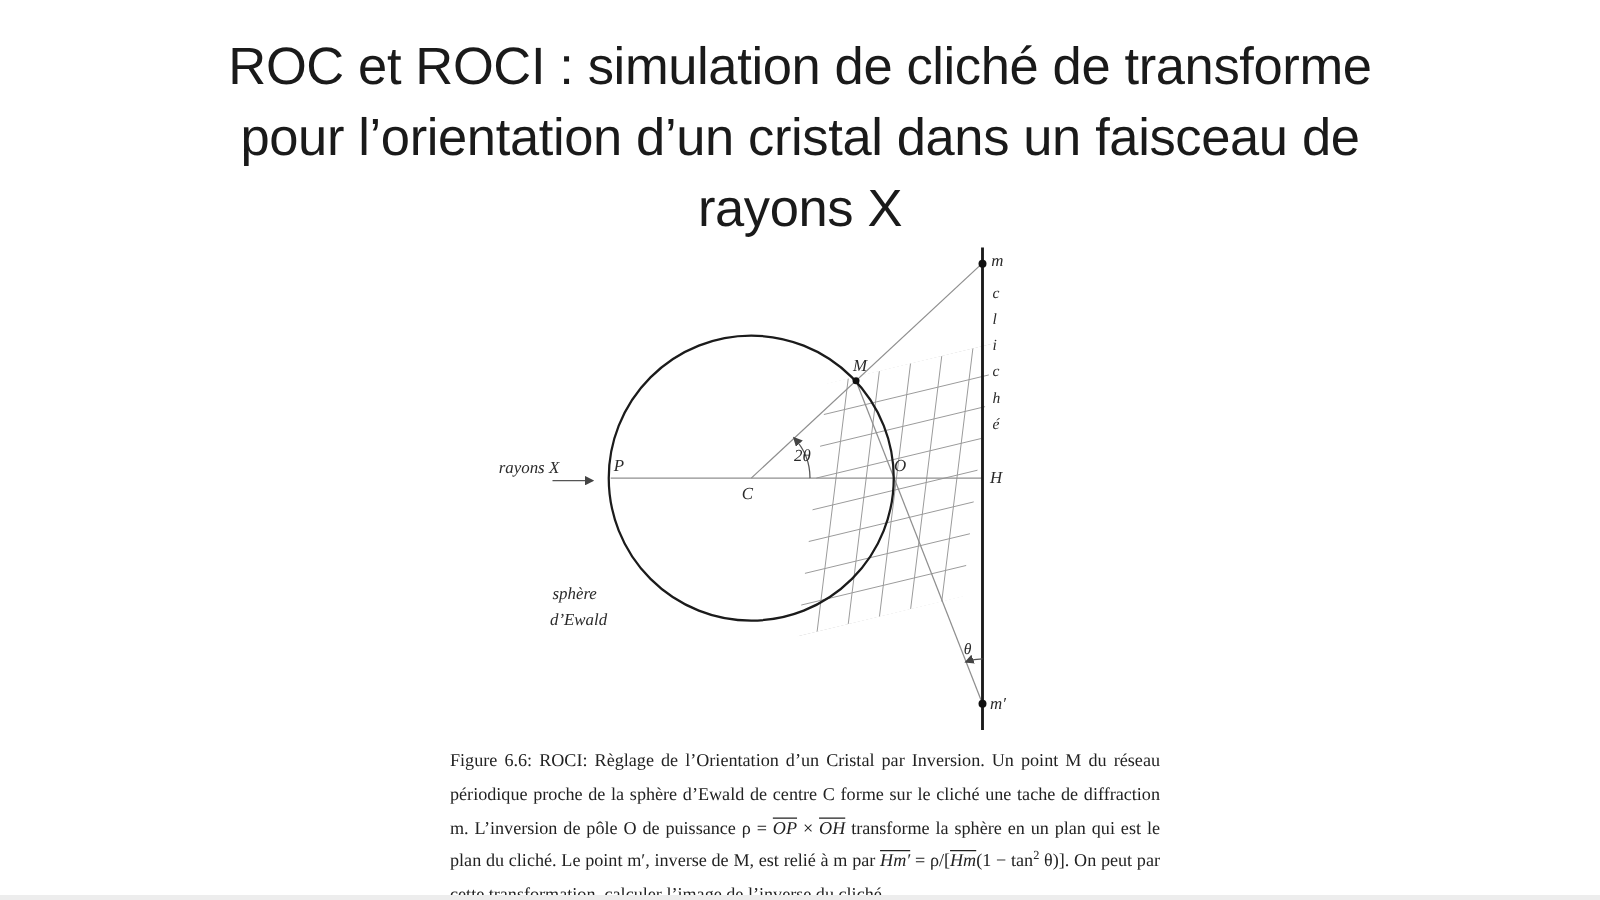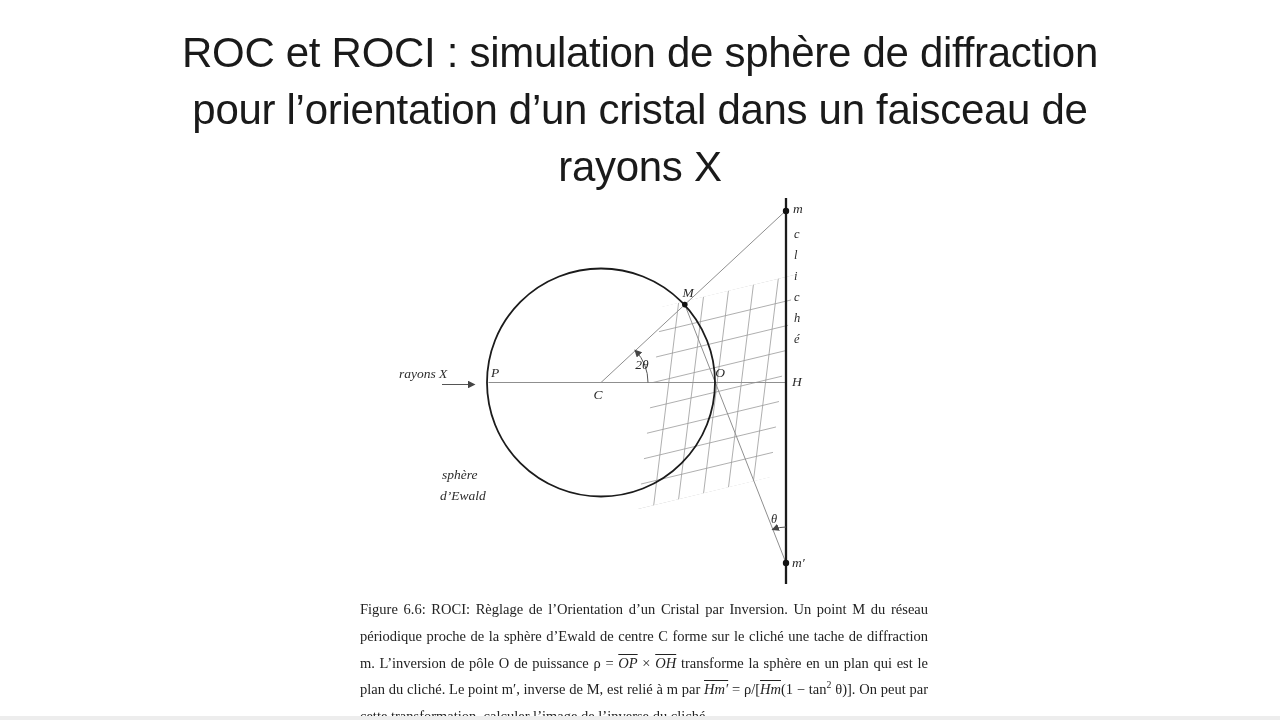--- a/index.html
+++ b/index.html
@@ -60,21 +60,21 @@
     left:0; top:716px;
     width:1280px; height:4px;
     background:#ededed;
   }
 </style>
 </head>
 <body>
 
 <div class="slide">
 
-  <div class="title">ROC et ROCI : simulation de sphère de diffraction
+  <div class="title">ROC et ROCI : simulation de cliché de transforme
 pour l’orientation d’un cristal dans un faisceau de
 rayons X</div>
 
   <svg class="diagram-svg" viewBox="350 185 580 410">
     <defs>
       <clipPath id="gridclip">
         <polygon points="662,307 794,275 770,477 638,509"></polygon>
       </clipPath>
       <marker id="arrDark" viewBox="0 0 10 10" refX="8" refY="5" markerWidth="7.5" markerHeight="7.5" orient="auto">
         <path d="M0,0 L10,5 L0,10 z" fill="#444"></path>

